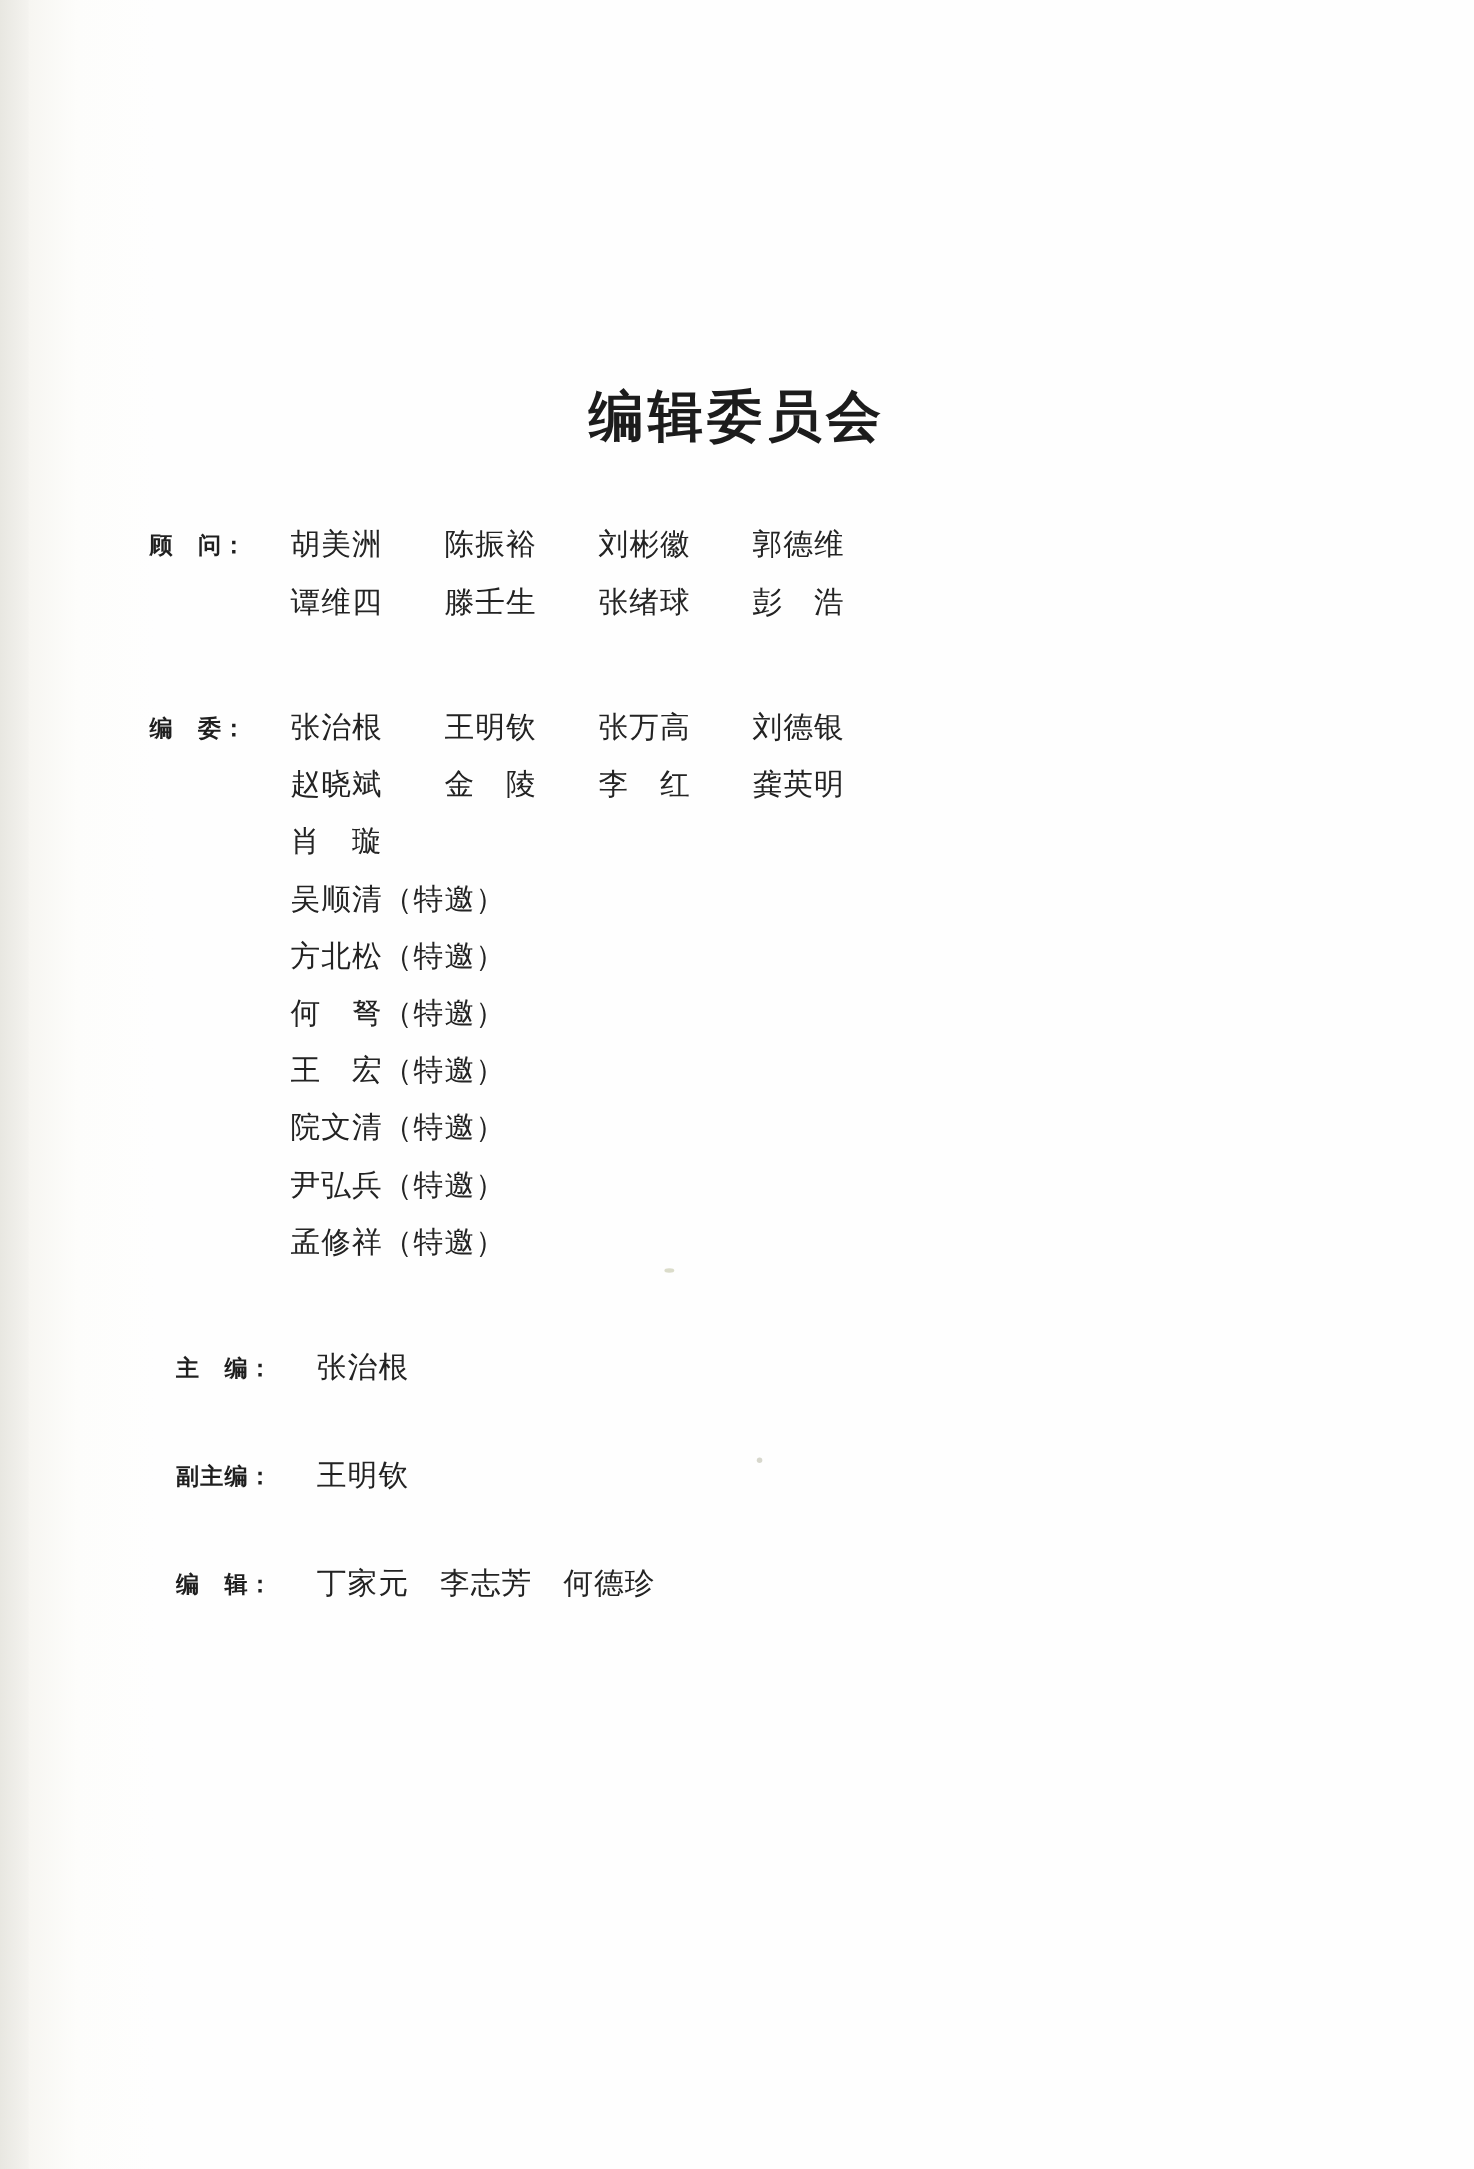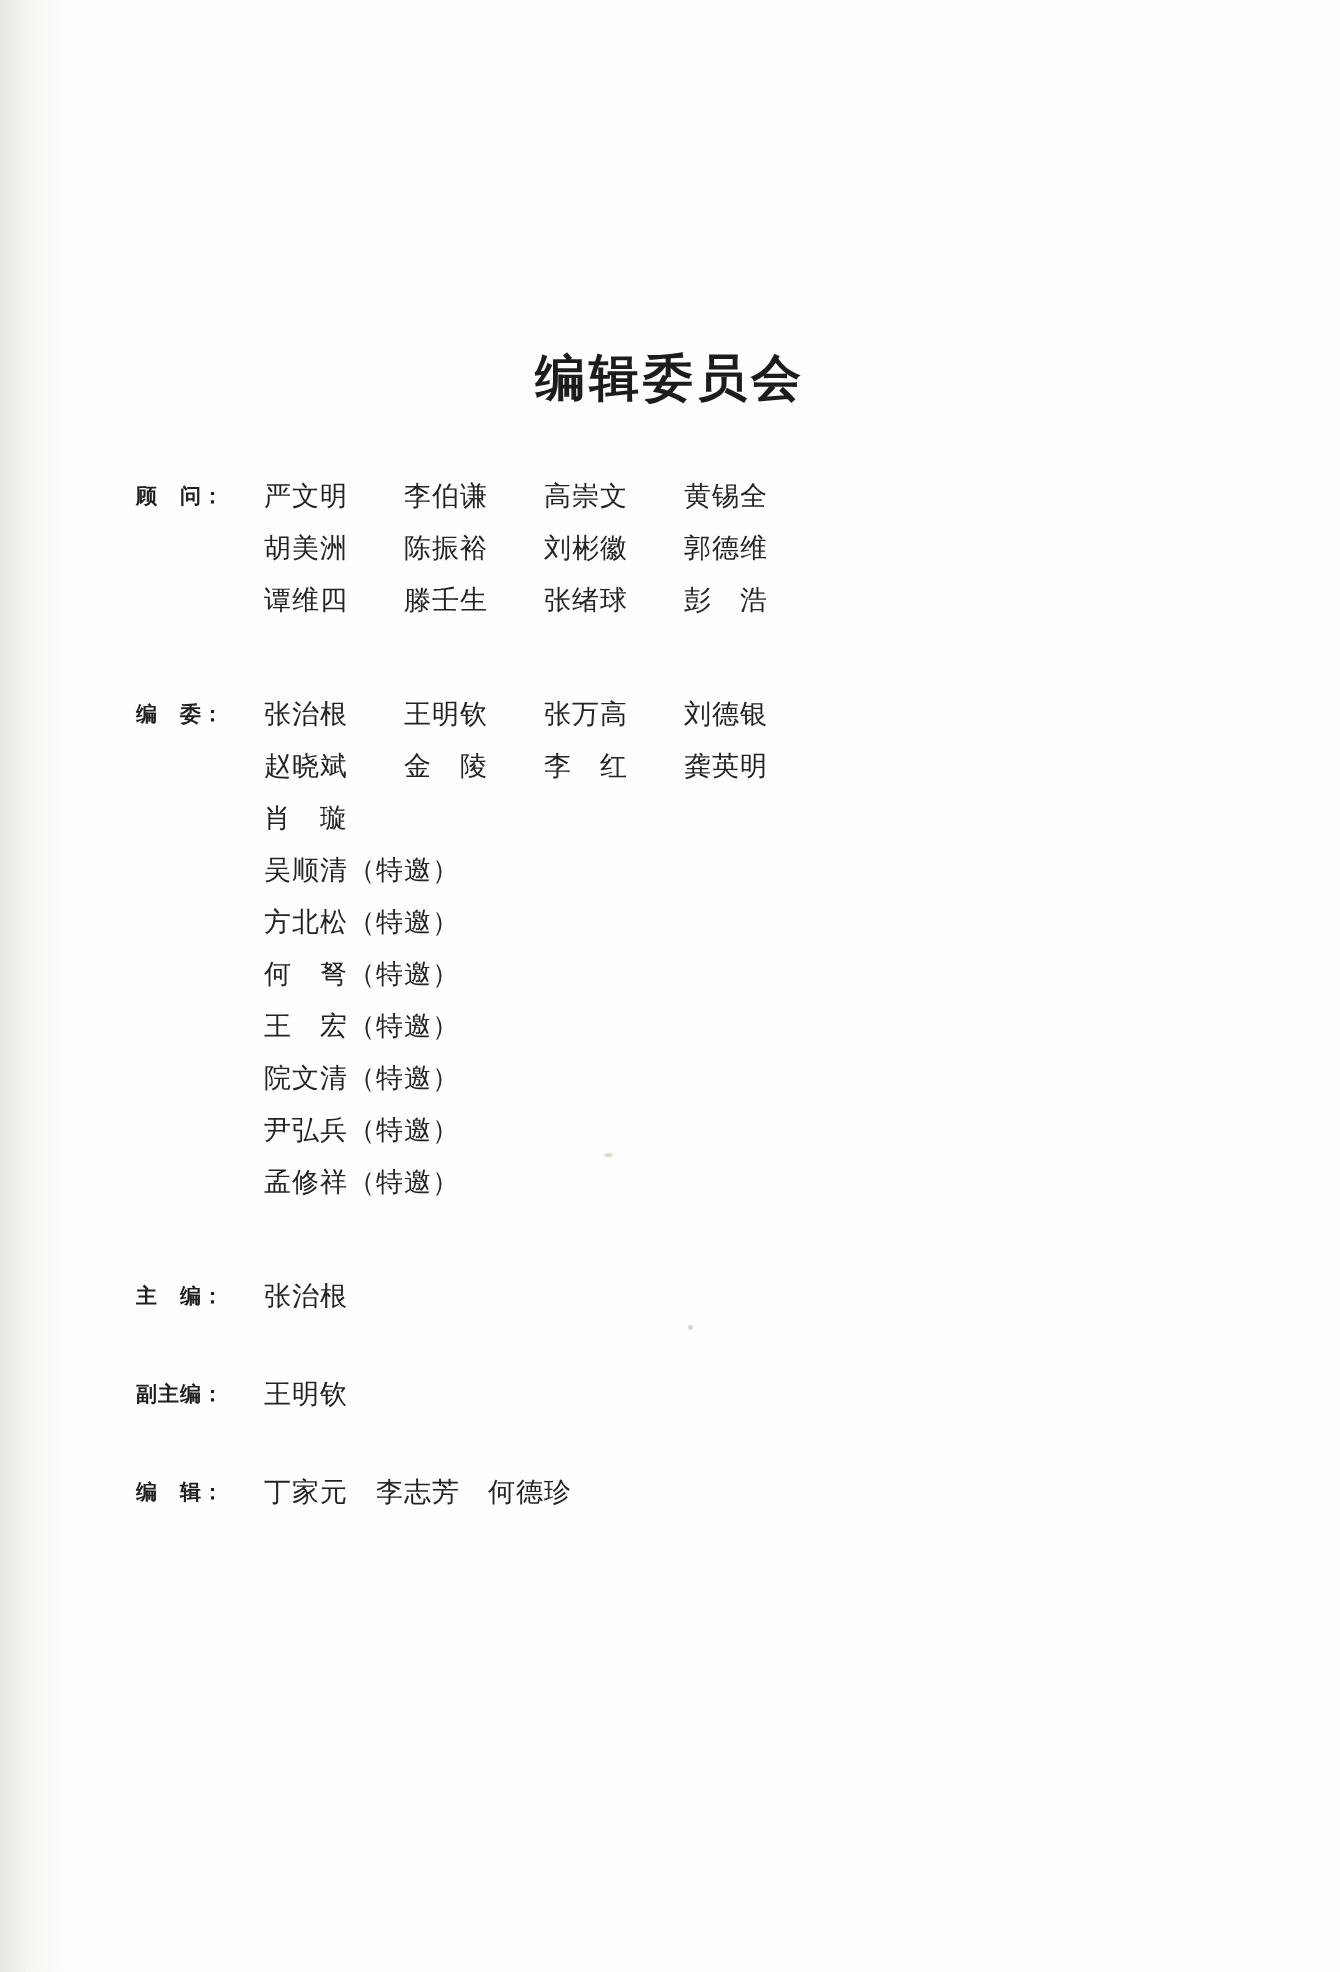--- a/index.html
+++ b/index.html
@@ -90,20 +90,21 @@
   .name.wide {
     width: 260px;
     flex: 0 0 260px;
   }
   .gap-lg { height: 62px; }
   .gap-md { height: 46px; }
 
   .flatrow {
     display: flex;
     align-items: flex-end;
+    margin-left: 24px;
   }
   .flatrow .value {
     font-size: 27px;
     color: #232323;
     letter-spacing: 1px;
     line-height: 52px;
     white-space: pre;
     font-family: "DejaVu Serif", "Liberation Serif", serif;
   }
   .speck {
@@ -122,26 +123,20 @@
     <div class="title">
       <span>编辑委员会</span>
     </div>
 
     <div class="content">
 
       <div class="group">
         <div class="label">顾　问：</div>
         <div class="names">
           <div class="row">
-            <div class="name">严文明</div>
-            <div class="name">李伯谦</div>
-            <div class="name">高崇文</div>
-            <div class="name">黄锡全</div>
-          </div>
-          <div class="row">
             <div class="name">胡美洲</div>
             <div class="name">陈振裕</div>
             <div class="name">刘彬徽</div>
             <div class="name">郭德维</div>
           </div>
           <div class="row">
             <div class="name">谭维四</div>
             <div class="name">滕壬生</div>
             <div class="name">张绪球</div>
             <div class="name">彭　浩</div>

